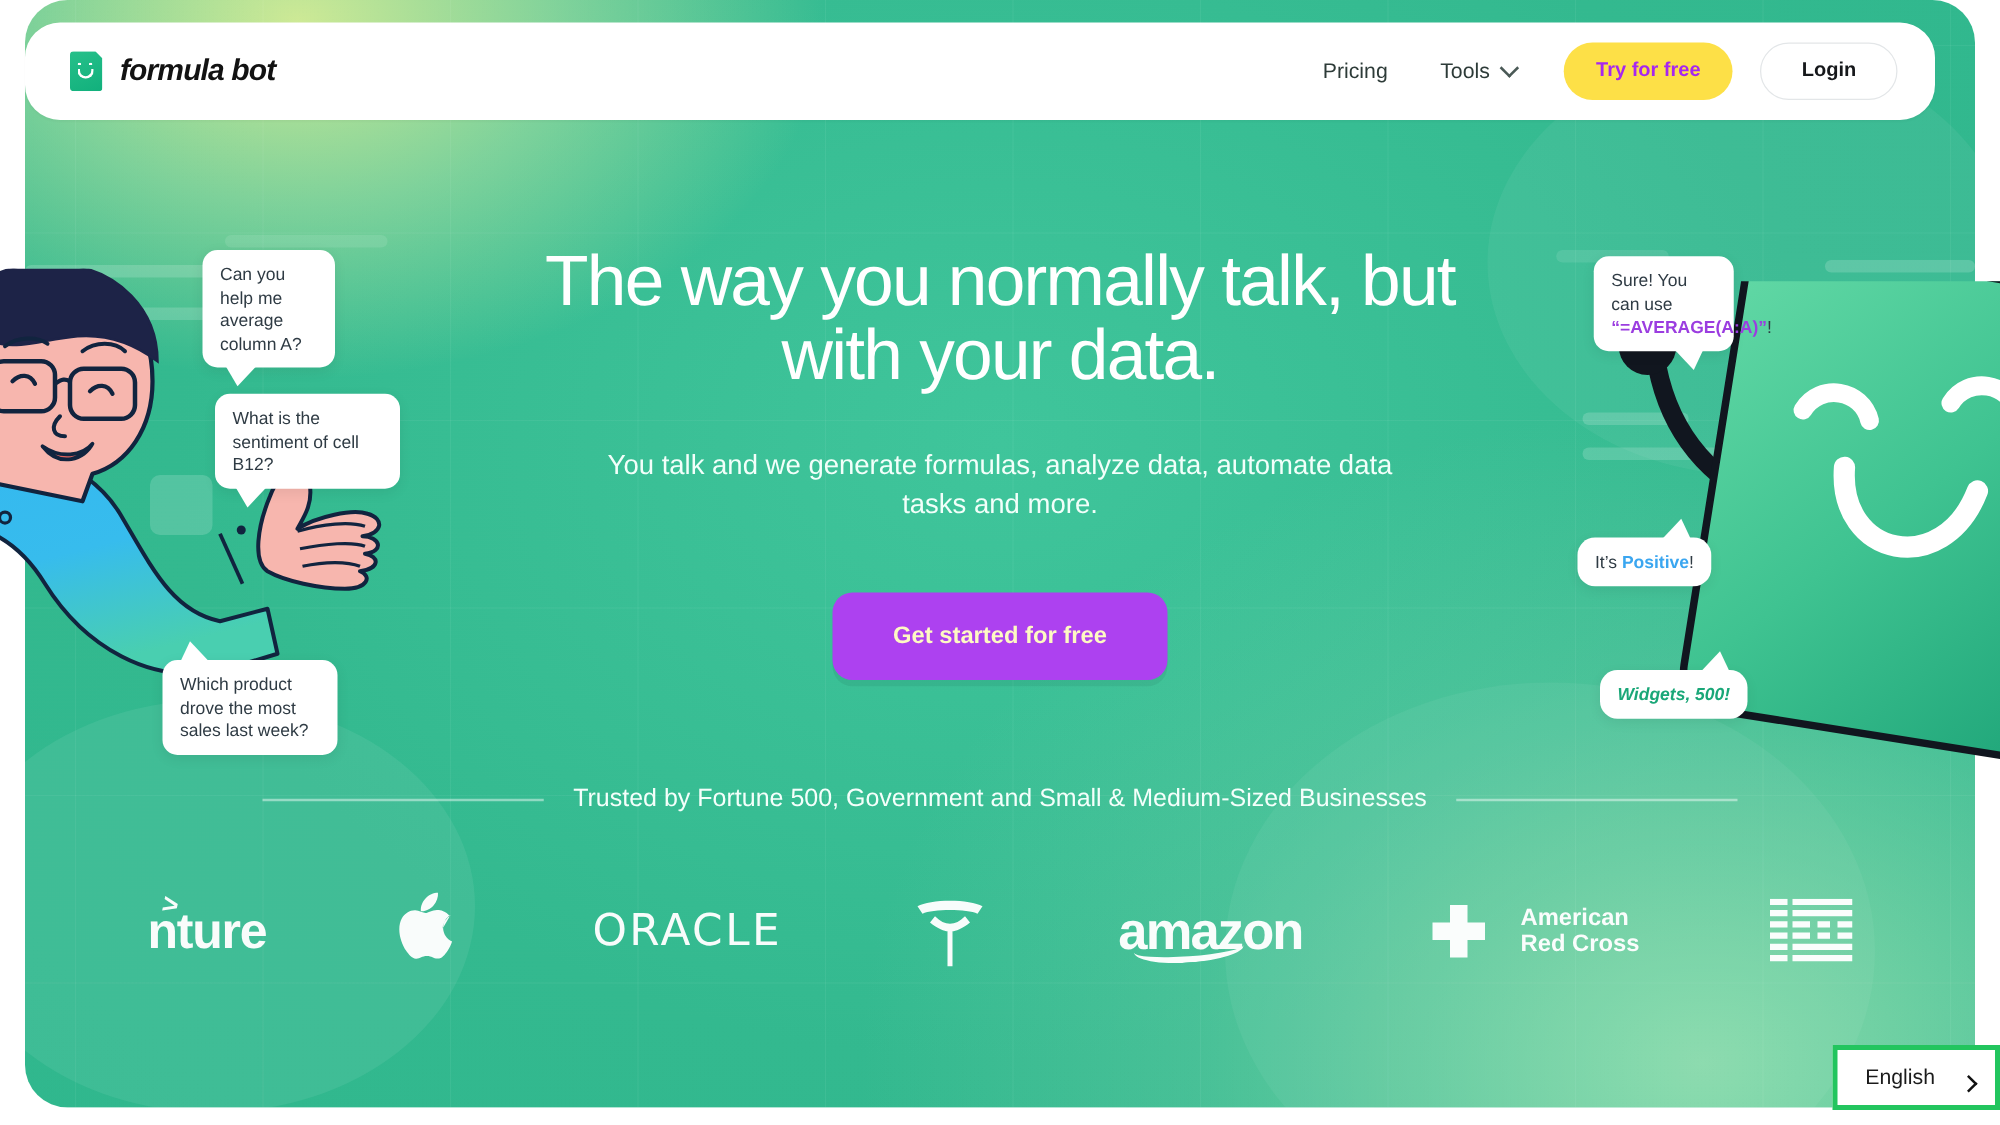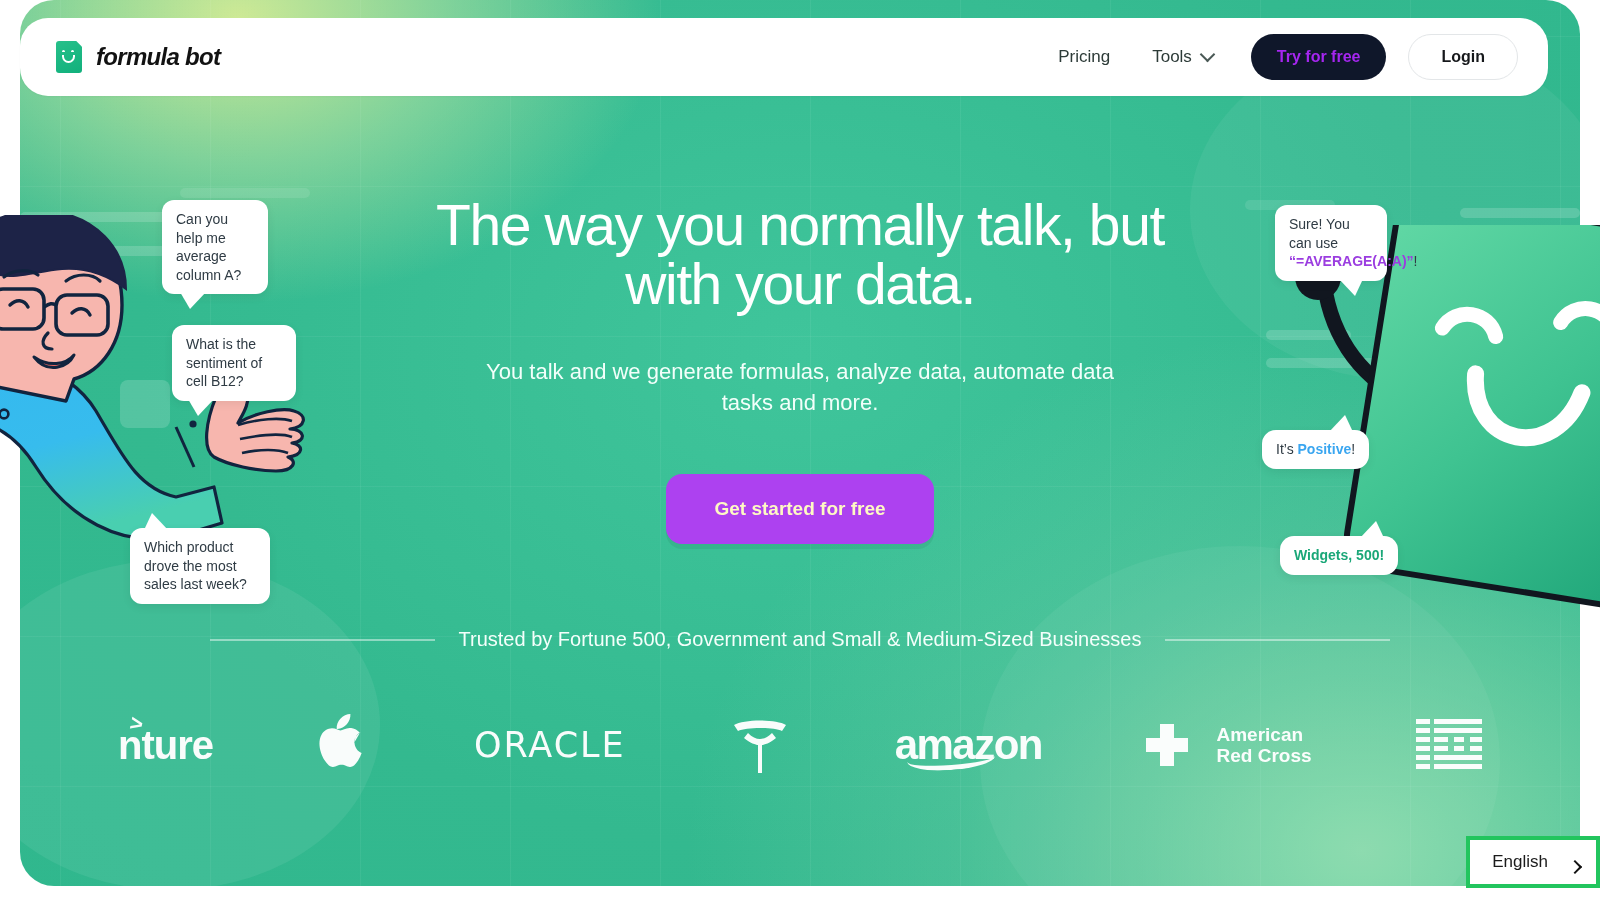--- a/index.html
+++ b/index.html
@@ -103,21 +103,21 @@
     cursor:pointer; border-radius:10px; white-space:nowrap;
   }
   .nav-dd { display:flex; align-items:center; gap:10px; padding:10px 14px 10px 18px; cursor:pointer; }
   .chev {
     width:11px; height:11px;
     border-right:2px solid #4a5956; border-bottom:2px solid #4a5956;
     transform:rotate(45deg); margin-top:-5px;
   }
   .btn-try {
     margin-left:18px;
-    background:#0f172a; color:#a626f0;
+    background:#fde047; color:#a626f0;
     font-size:16px; font-weight:700;
     padding:14px 26px; border-radius:26px; border:none;
     cursor:pointer; white-space:nowrap;
   }
   .btn-login {
     margin-left:16px;
     background:#ffffff; color:#16181b;
     font-size:16px; font-weight:700;
     padding:13px 32px; border-radius:26px;
     border:1px solid #e3e6e8; cursor:pointer;
@@ -193,21 +193,21 @@
   }
   .bub .tail {
     position:absolute; width:0; height:0;
   }
   .bub-1 { left:162px; top:200px; width:106px; }
   .bub-1 .tail {
     left:18px; bottom:-15px;
     border-left:10px solid transparent; border-right:16px solid transparent;
     border-top:17px solid #fff;
   }
-  .bub-2 { left:172px; top:325px; width:124px; }
+  .bub-2 { left:172px; top:315px; width:148px; }
   .bub-2 .tail {
     left:16px; bottom:-15px;
     border-left:10px solid transparent; border-right:16px solid transparent;
     border-top:17px solid #fff;
   }
   .bub-3 { left:130px; top:528px; width:140px; }
   .bub-3 .tail {
     left:14px; top:-15px;
     border-left:8px solid transparent; border-right:16px solid transparent;
     border-bottom:17px solid #fff;
@@ -225,21 +225,21 @@
     border-bottom:17px solid #fff;
   }
   .bub-6 { left:1280px; top:536px; width:auto; white-space:nowrap; border-radius:14px; }
   .bub-6 .tail {
     right:14px; top:-15px;
     border-right:8px solid transparent; border-left:16px solid transparent;
     border-bottom:17px solid #fff;
   }
   .em-purple { color:#9b3de0; font-weight:700; }
   .em-blue { color:#3aa6f0; font-weight:700; }
-  .em-green { color:#1aa778; font-weight:700; }
+  .em-green { color:#1aa778; font-weight:700;font-style:italic; }
 
   
   .person { position:absolute; left:-30px; top:215px; z-index:25; }
   .botdoc { position:absolute; right:-80px; top:225px; z-index:25; }
 
   
   .lang {
     position:absolute; right:0px; bottom:12px; z-index:60;
     background:#fff;
     border:4px solid #22c55e;

